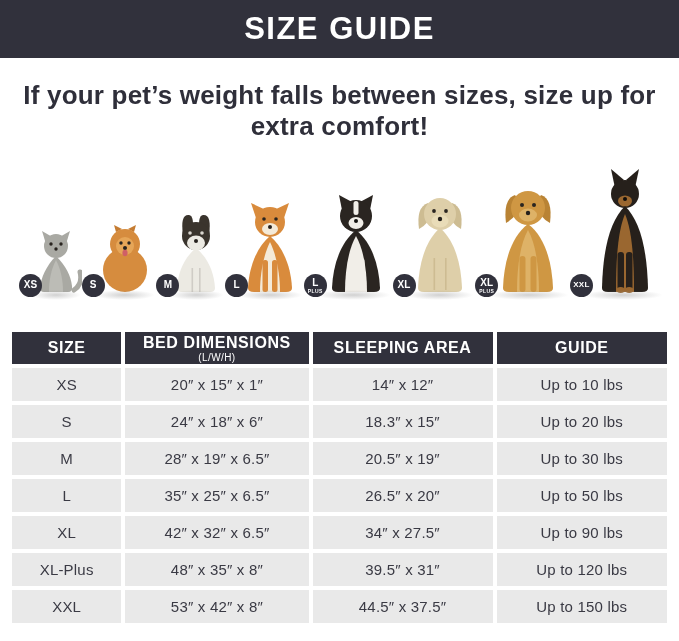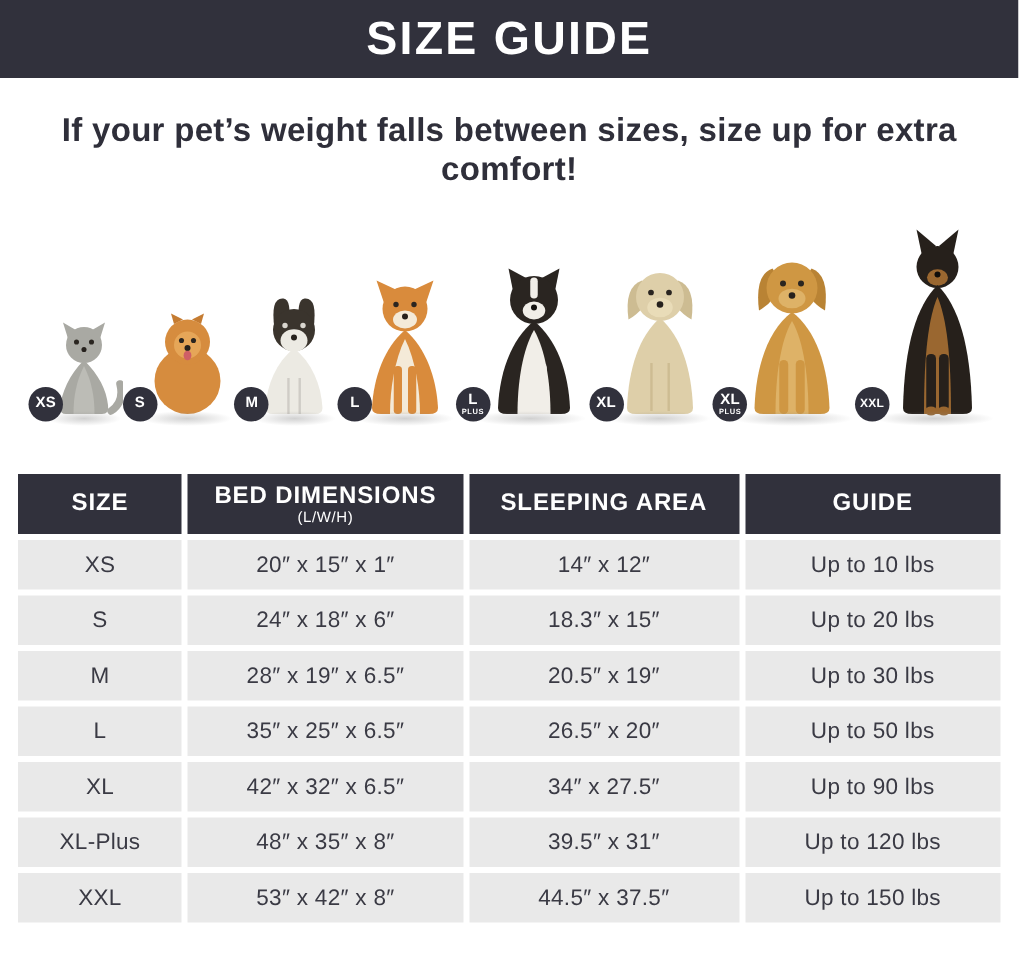--- a/index.html
+++ b/index.html
@@ -4,30 +4,30 @@
 <style>
   * { margin:0; padding:0; box-sizing:border-box; }
   html,body { background:#ffffff; }
   body {
     width:679px; height:641px; overflow:hidden;
     font-family:"Liberation Sans", sans-serif;
     position:relative;
   }
   
   .header {
-    height:52px; background:#31313c;
+    height:58px; background:#31313c;
     display:flex; align-items:center; justify-content:center;
   }
   .title {
     color:#ffffff; font-size:31px; font-weight:bold; letter-spacing:1.5px;
   }
   
   .subtitle {
     margin-top:22px; text-align:center;
-    font-size:22px; font-weight:600; color:#2f2f3a; letter-spacing:.2px;
+    font-size:26px; font-weight:600; color:#2f2f3a; letter-spacing:.2px;
   }
   
   .animals {
     height:160px; margin-top:6px;
     display:flex; align-items:flex-end; justify-content:space-between;
     padding:0 14px 14px 30px;
   }
   .animal { position:relative; }
   .animal svg { display:block; }
   .animal::after {
@@ -44,21 +44,21 @@
   .badge-main { font-size:10px; letter-spacing:.2px; }
   .badge-sub  { font-size:5px; letter-spacing:.4px; margin-top:1px; }
   .badge-xxl .badge-main { font-size:8px; }
   
   .table-wrap { margin:20px 8px 0 8px; }
   table {
     width:100%; border-collapse:separate; border-spacing:4px; table-layout:fixed;
   }
   th {
     background:#31313c; color:#ffffff; font-weight:bold;
-    font-size:16px; letter-spacing:.6px; height:40px;
+    font-size:16px; letter-spacing:.6px; height:32px;
     vertical-align:middle; text-align:center; padding:0;
   }
   .th-sub { display:block; font-size:10px; font-weight:normal; letter-spacing:.4px; }
   td {
     background:#e9e9e9; color:#3a3a44; font-size:15px; letter-spacing:.2px;
     height:33px; vertical-align:middle; text-align:center; padding:0;
   }
 </style>
 </head>
 <body>

